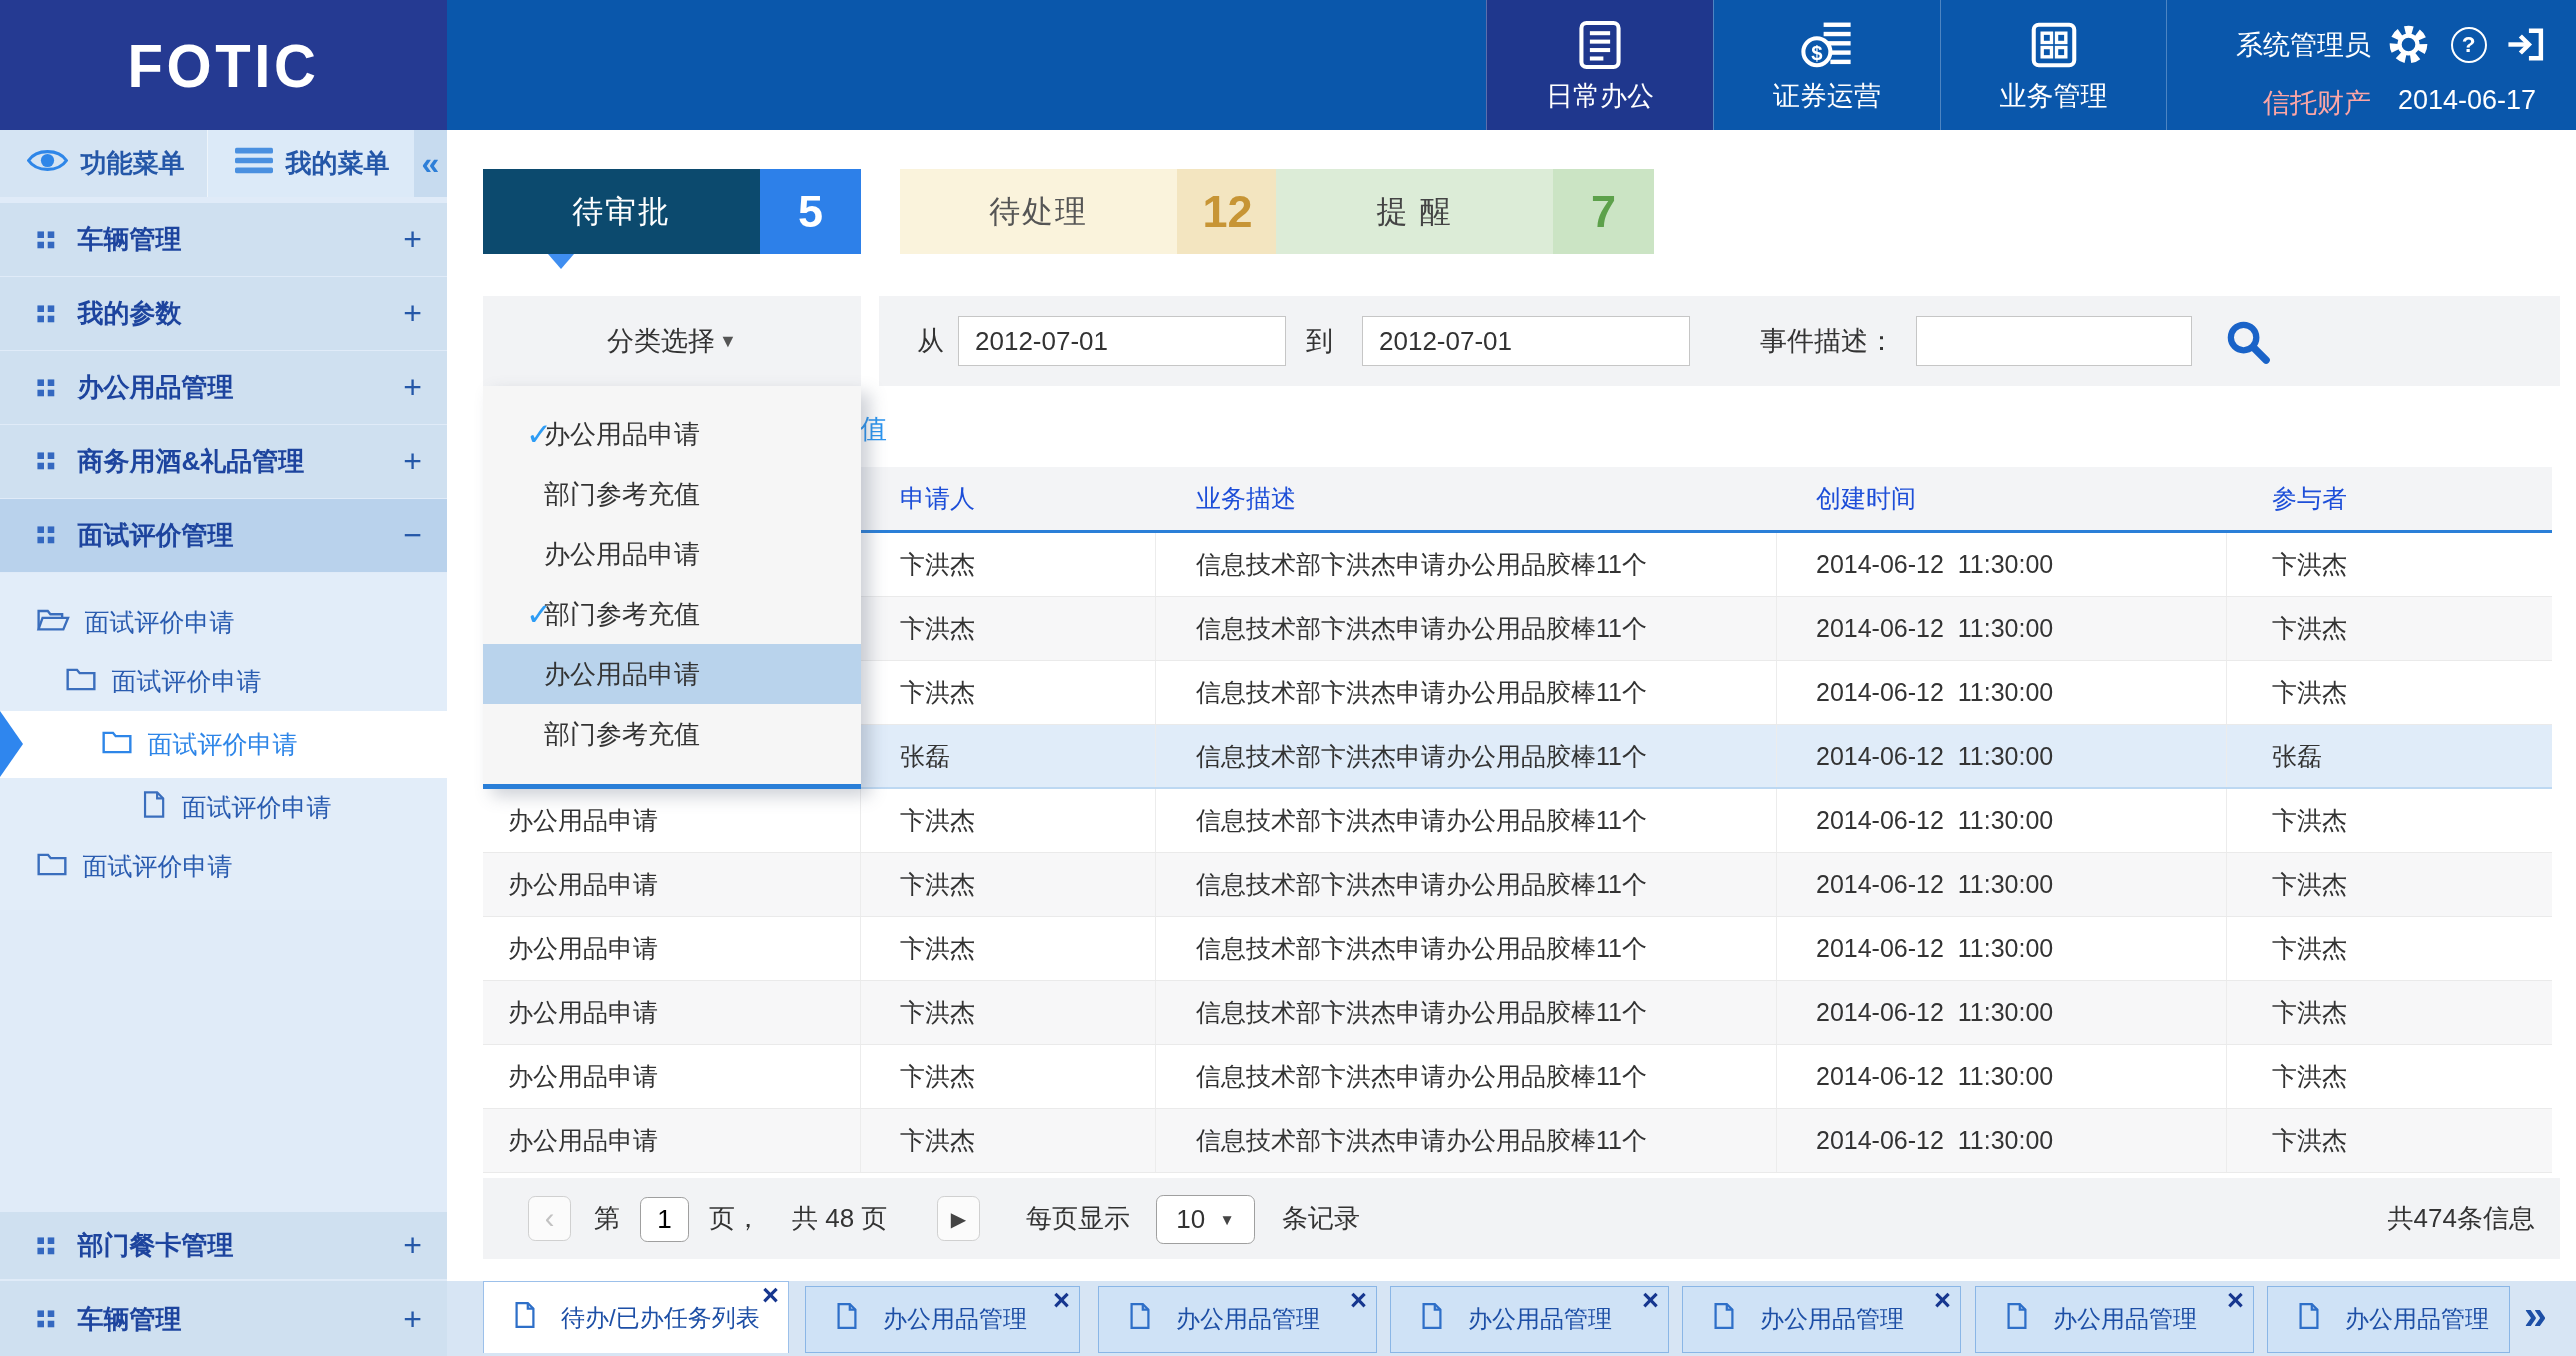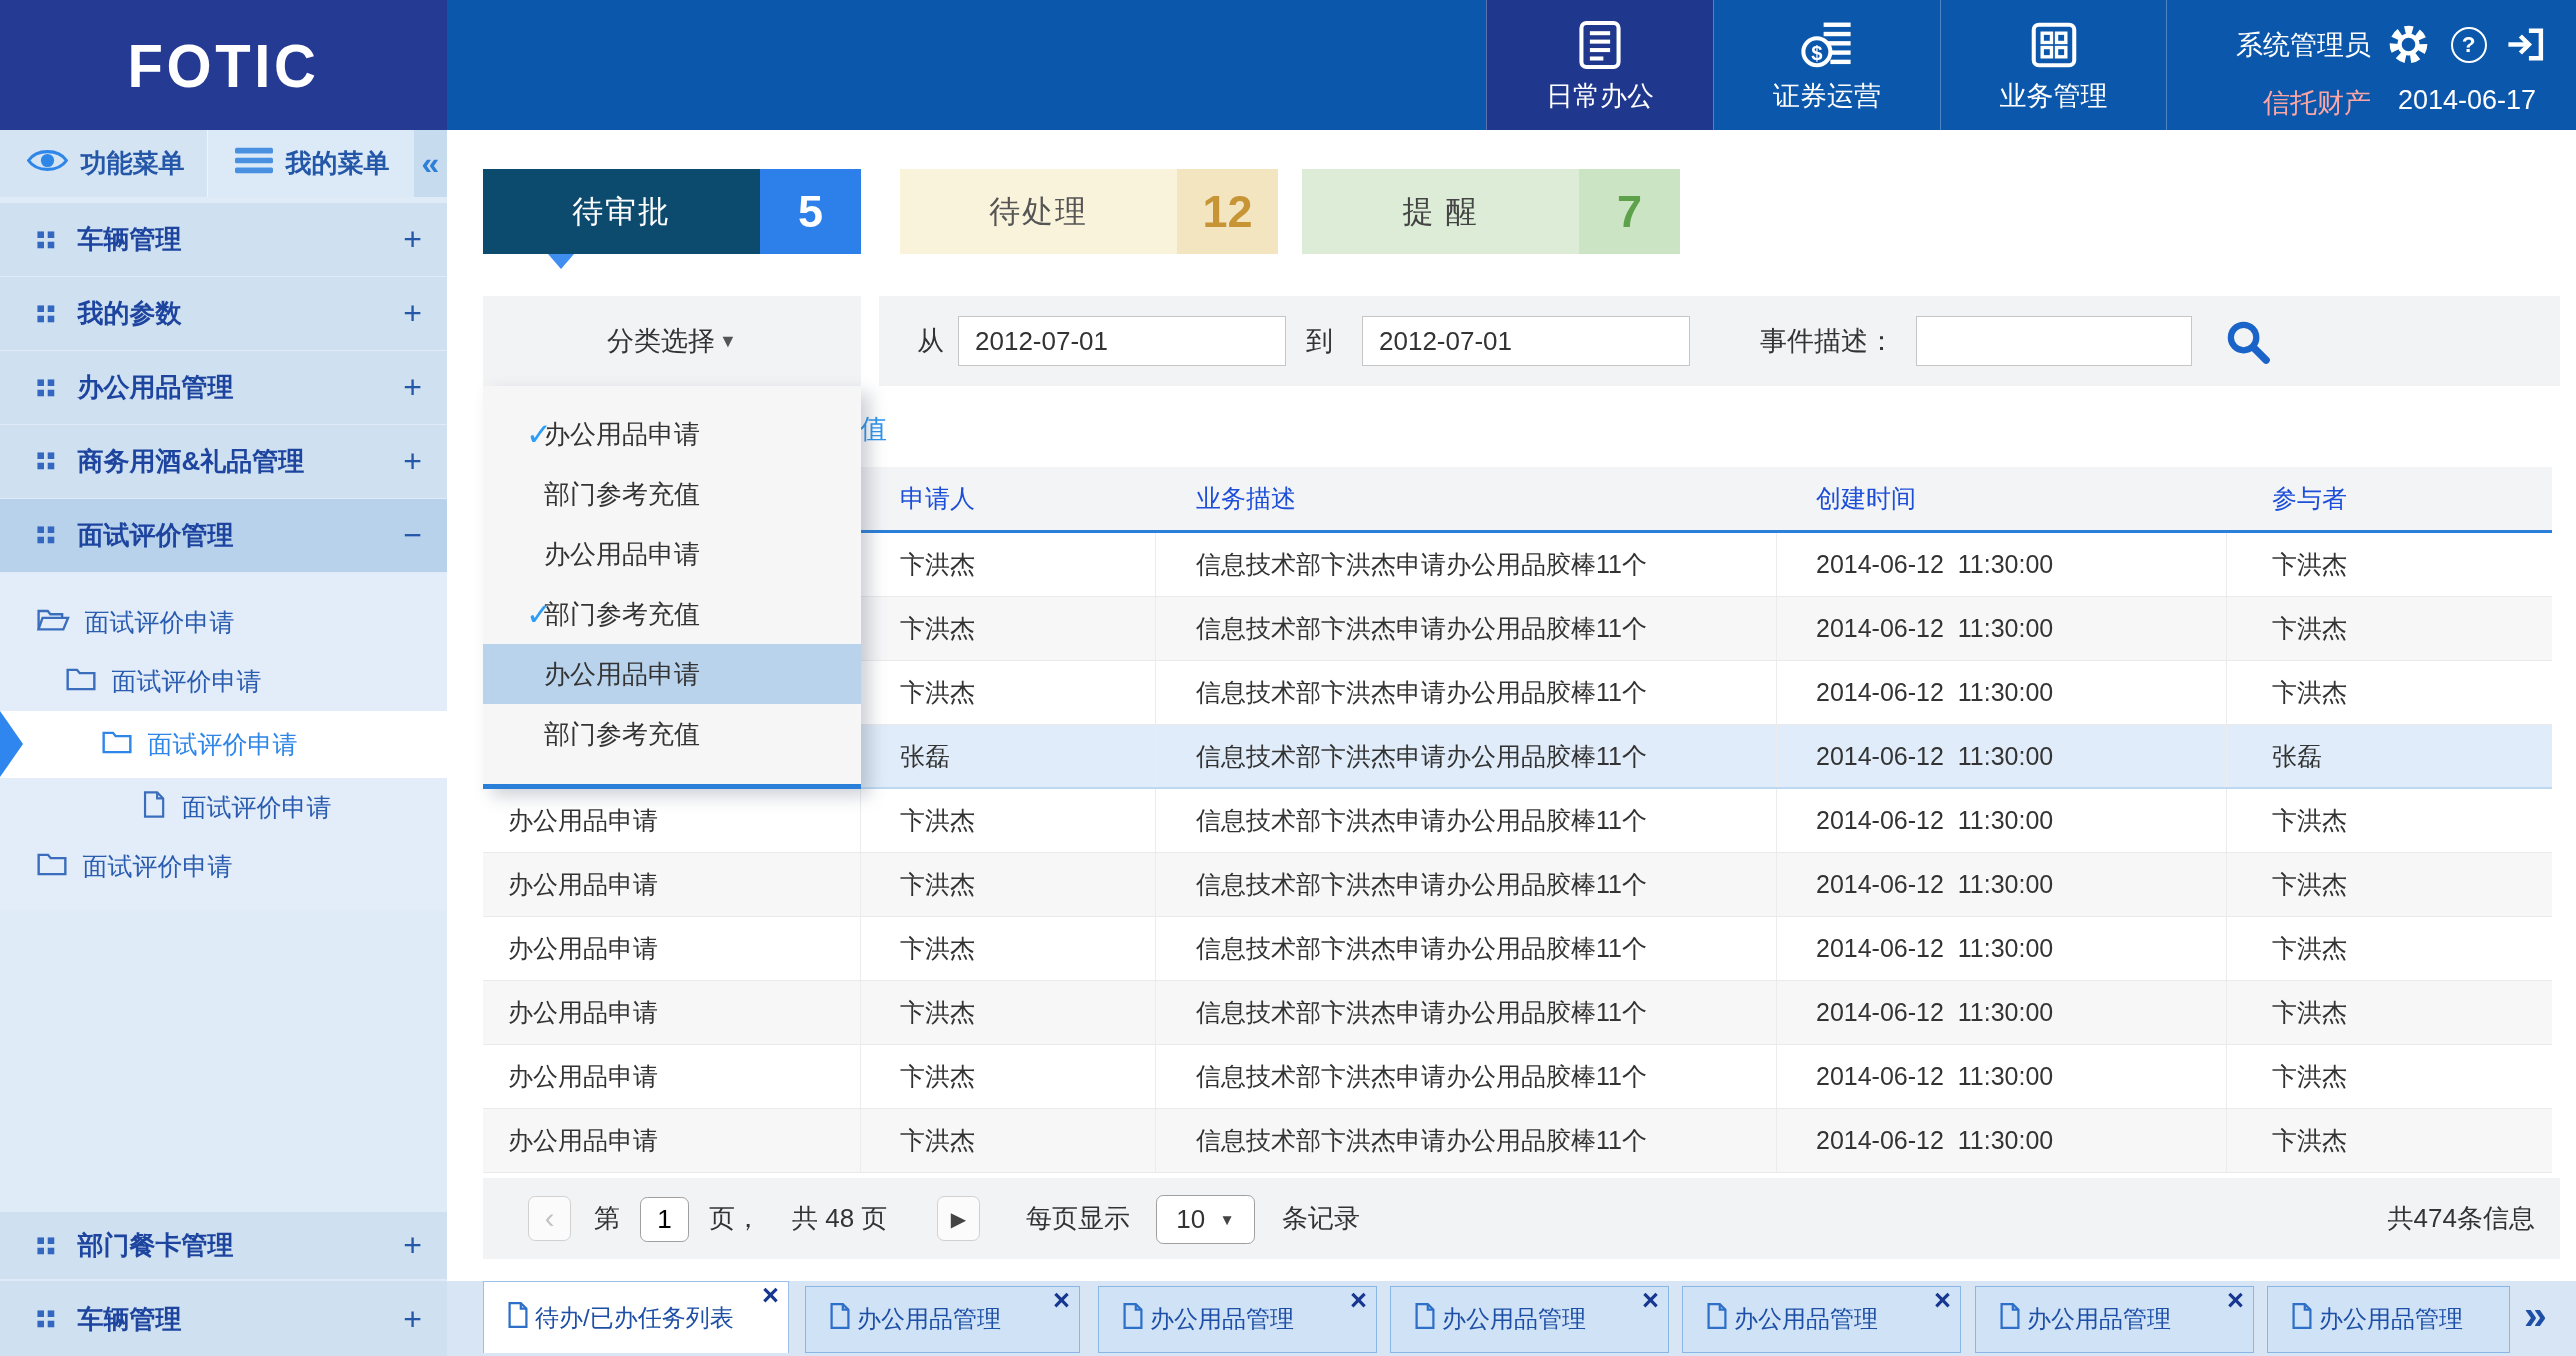--- a/index.html
+++ b/index.html
@@ -83,21 +83,21 @@
   #prev{ left:45px; color:#c2c2c2; font-size:29px; }
   #next{ left:454px; color:#444; font-size:20px; }
   .ptext { position:absolute; top:0; height:81px; display:flex; align-items:center; white-space:pre; }
   #p-first{ left:111px; } #p-page{ left:226px; } #p-total{ left:309px; } #p-per{ left:543px; } #p-rec{ left:799px; }
   #page-input { position:absolute; left:157px; top:19px; width:49px; height:45px; border:1.8px solid #9f9f9f; border-radius:7.2px; text-align:center; font-size:26px; background:#fff; font-family:inherit; outline:none; }
   #per-select { position:absolute; left:673px; top:17px; width:99px; height:49px; border:1.8px solid #9f9f9f; border-radius:7.2px; background:#fff; display:flex; align-items:center; justify-content:center; gap:14.4px; font-size:26px; cursor:pointer; }
   #per-select .caret { font-size:15.3px; color:#444; }
   #total-info { position:absolute; right:25px; top:0; height:81px; display:flex; align-items:center; color:#333; }
 
   .btabbar { position:absolute; left:0; right:0; bottom:0; height:76px; background:#d7e5f4; }
-  .btab { position:absolute; top:4.5px; height:67px; border:1.8px solid #8ab6e6; background:#cfe2f6; display:flex; align-items:center; gap:5px; padding-left:22px; font-size:24px; color:#1d4fa6; cursor:pointer; }
+  .btab { position:absolute; top:4.5px; height:67px; border:1.8px solid #8ab6e6; background:#cfe2f6; display:flex; align-items:center; gap:24px; padding-left:29px; font-size:24px; color:#1d4fa6; cursor:pointer; }
   .btab.active { top:0; height:72px; background:#fff; border-color:#9cc0ea; border-bottom:none; }
   .btab .x { position:absolute; right:9px; top:-1.8px; font-size:29px; font-weight:700; color:#16368f; line-height:31px; cursor:pointer; }
   .more { position:absolute; left:2077px; top:10.8px; font-size:41px; color:#1d4fa6; font-weight:700; cursor:pointer; }
 </style>
 </head>
 <body>
 
 <div id="app">
 
   <div class="header">
@@ -312,21 +312,21 @@
 
     <div id="stabs">
         <div class="stab blue active" style="left: 36px;">
           <div class="lbl">待审批</div>
           <div class="cnt">5</div>
         </div>
         <div class="stab yellow" style="left: 453px;">
           <div class="lbl">待处理</div>
           <div class="cnt">12</div>
         </div>
-        <div class="stab green" style="left: 855px; border-radius: 11px;">
+        <div class="stab green" style="left: 829px; border-radius: 11px;">
           <div class="lbl">提 醒</div>
           <div class="cnt">7</div>
         </div>
       </div>
 
     <div class="filter-a">
       <span>分类选择</span>
       <span class="caret">▼</span>
     </div>
     <div class="filter-b">

